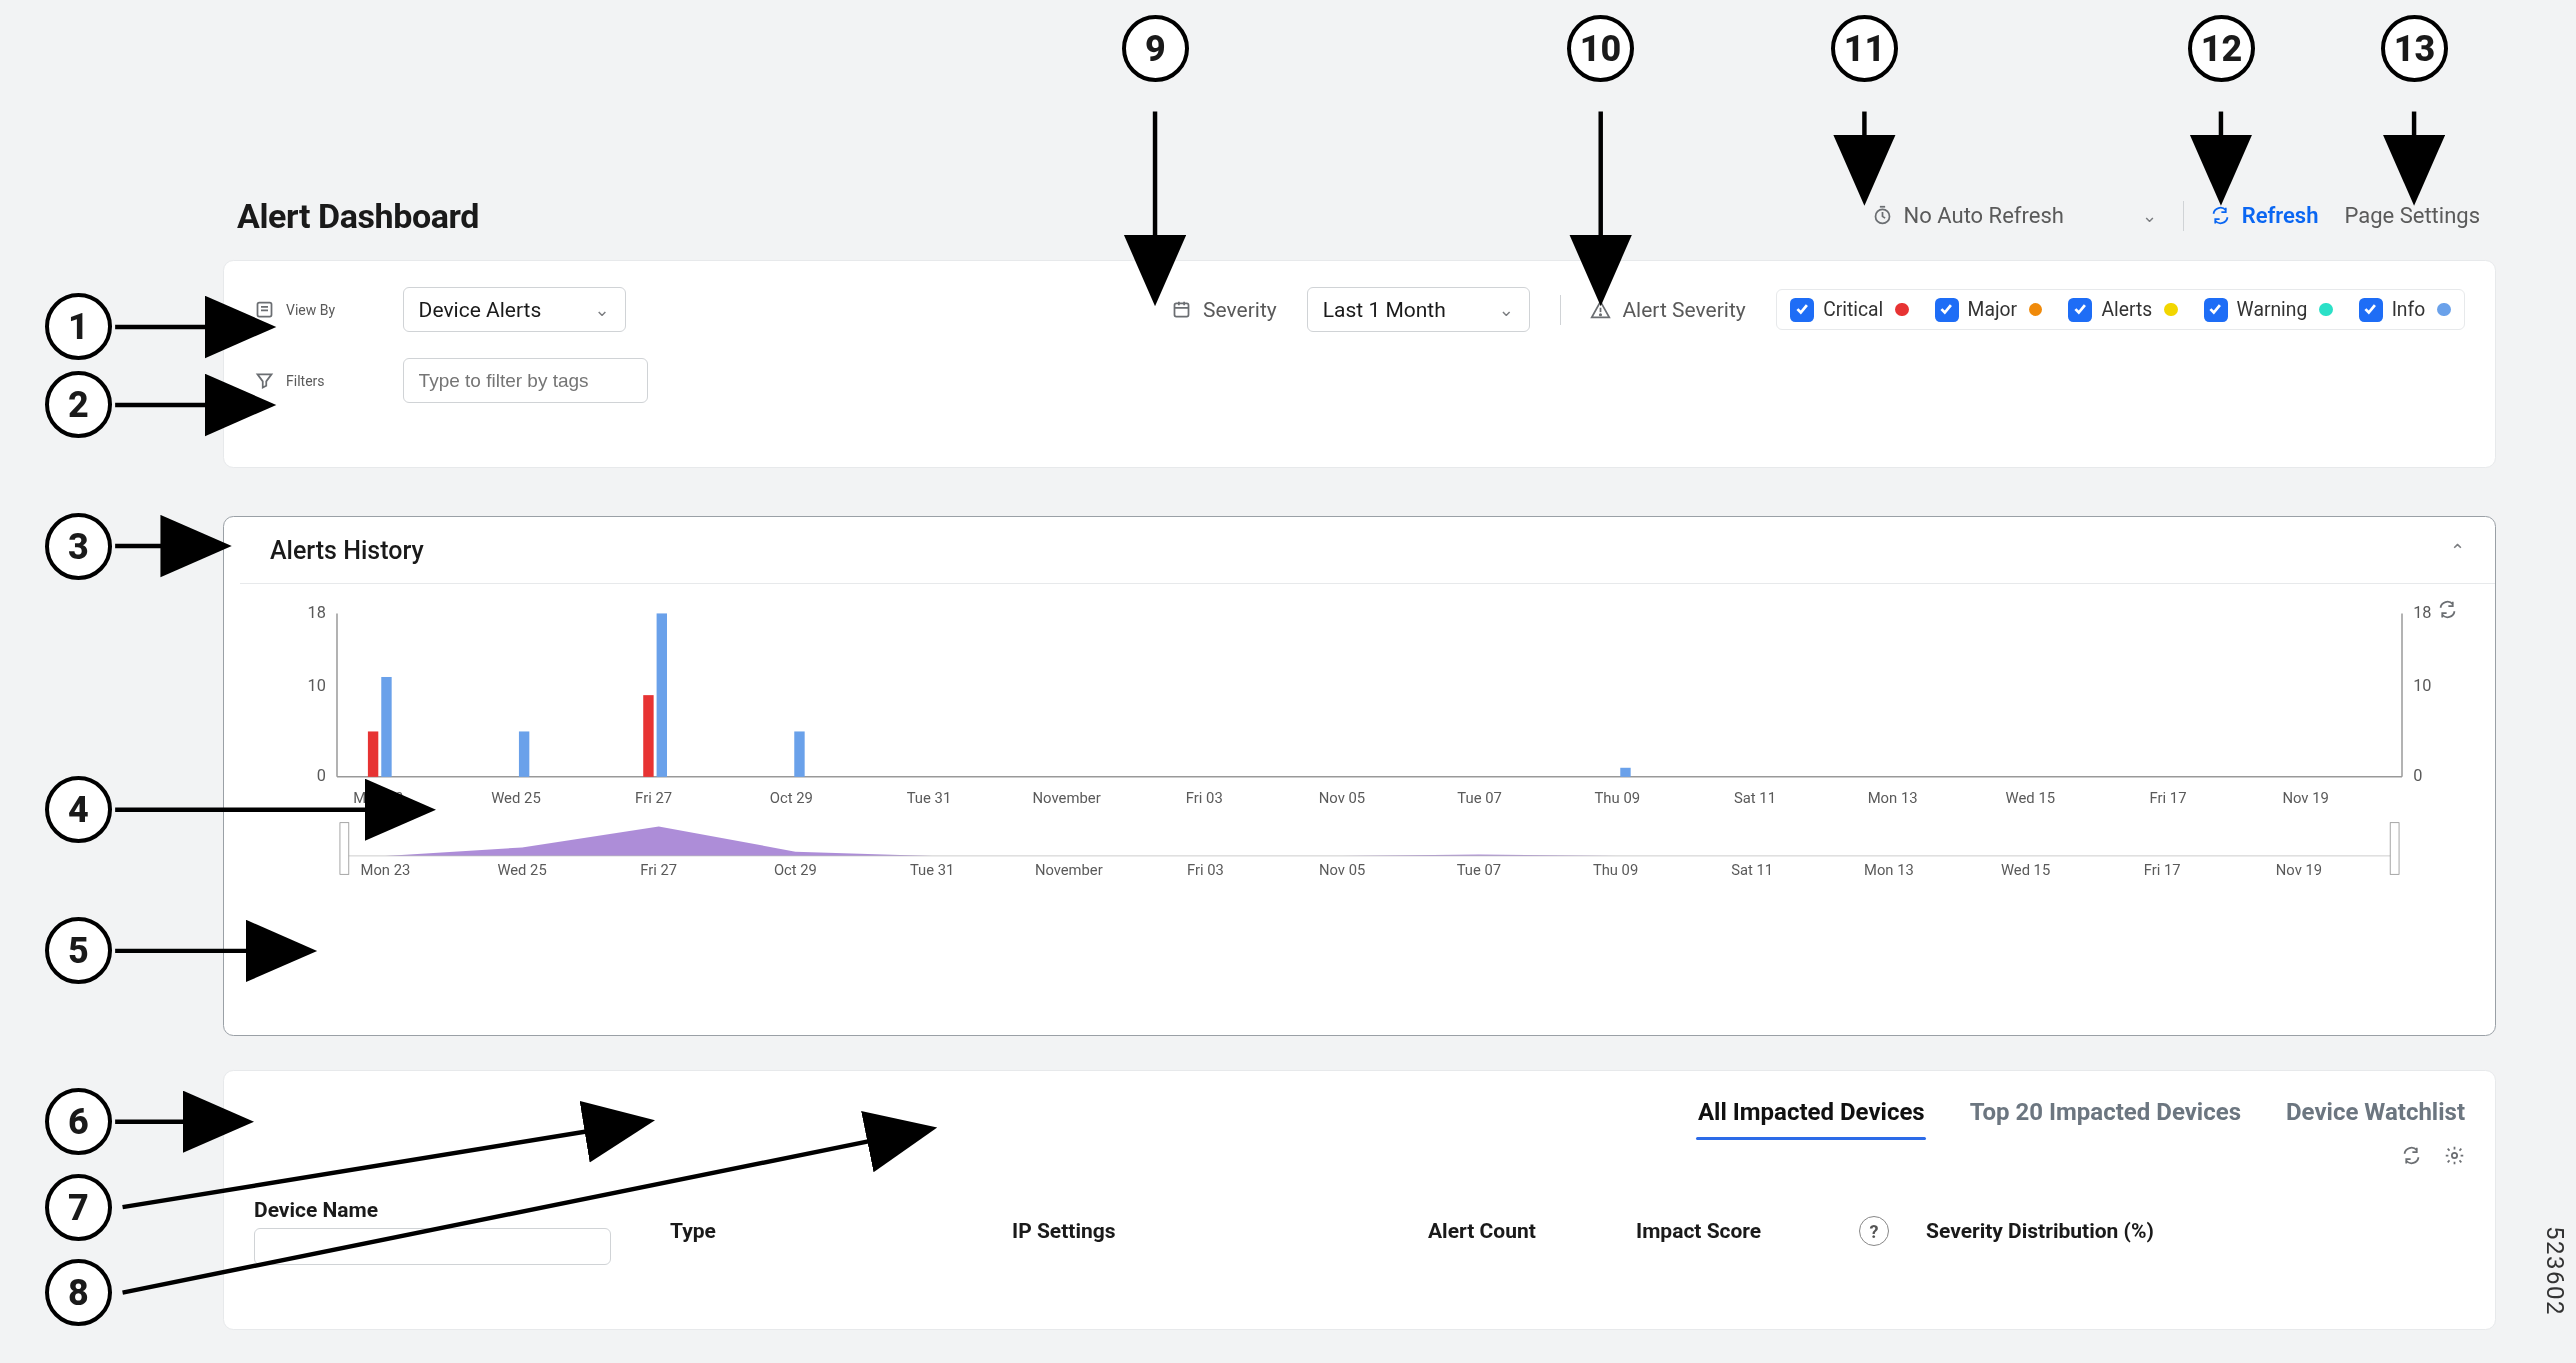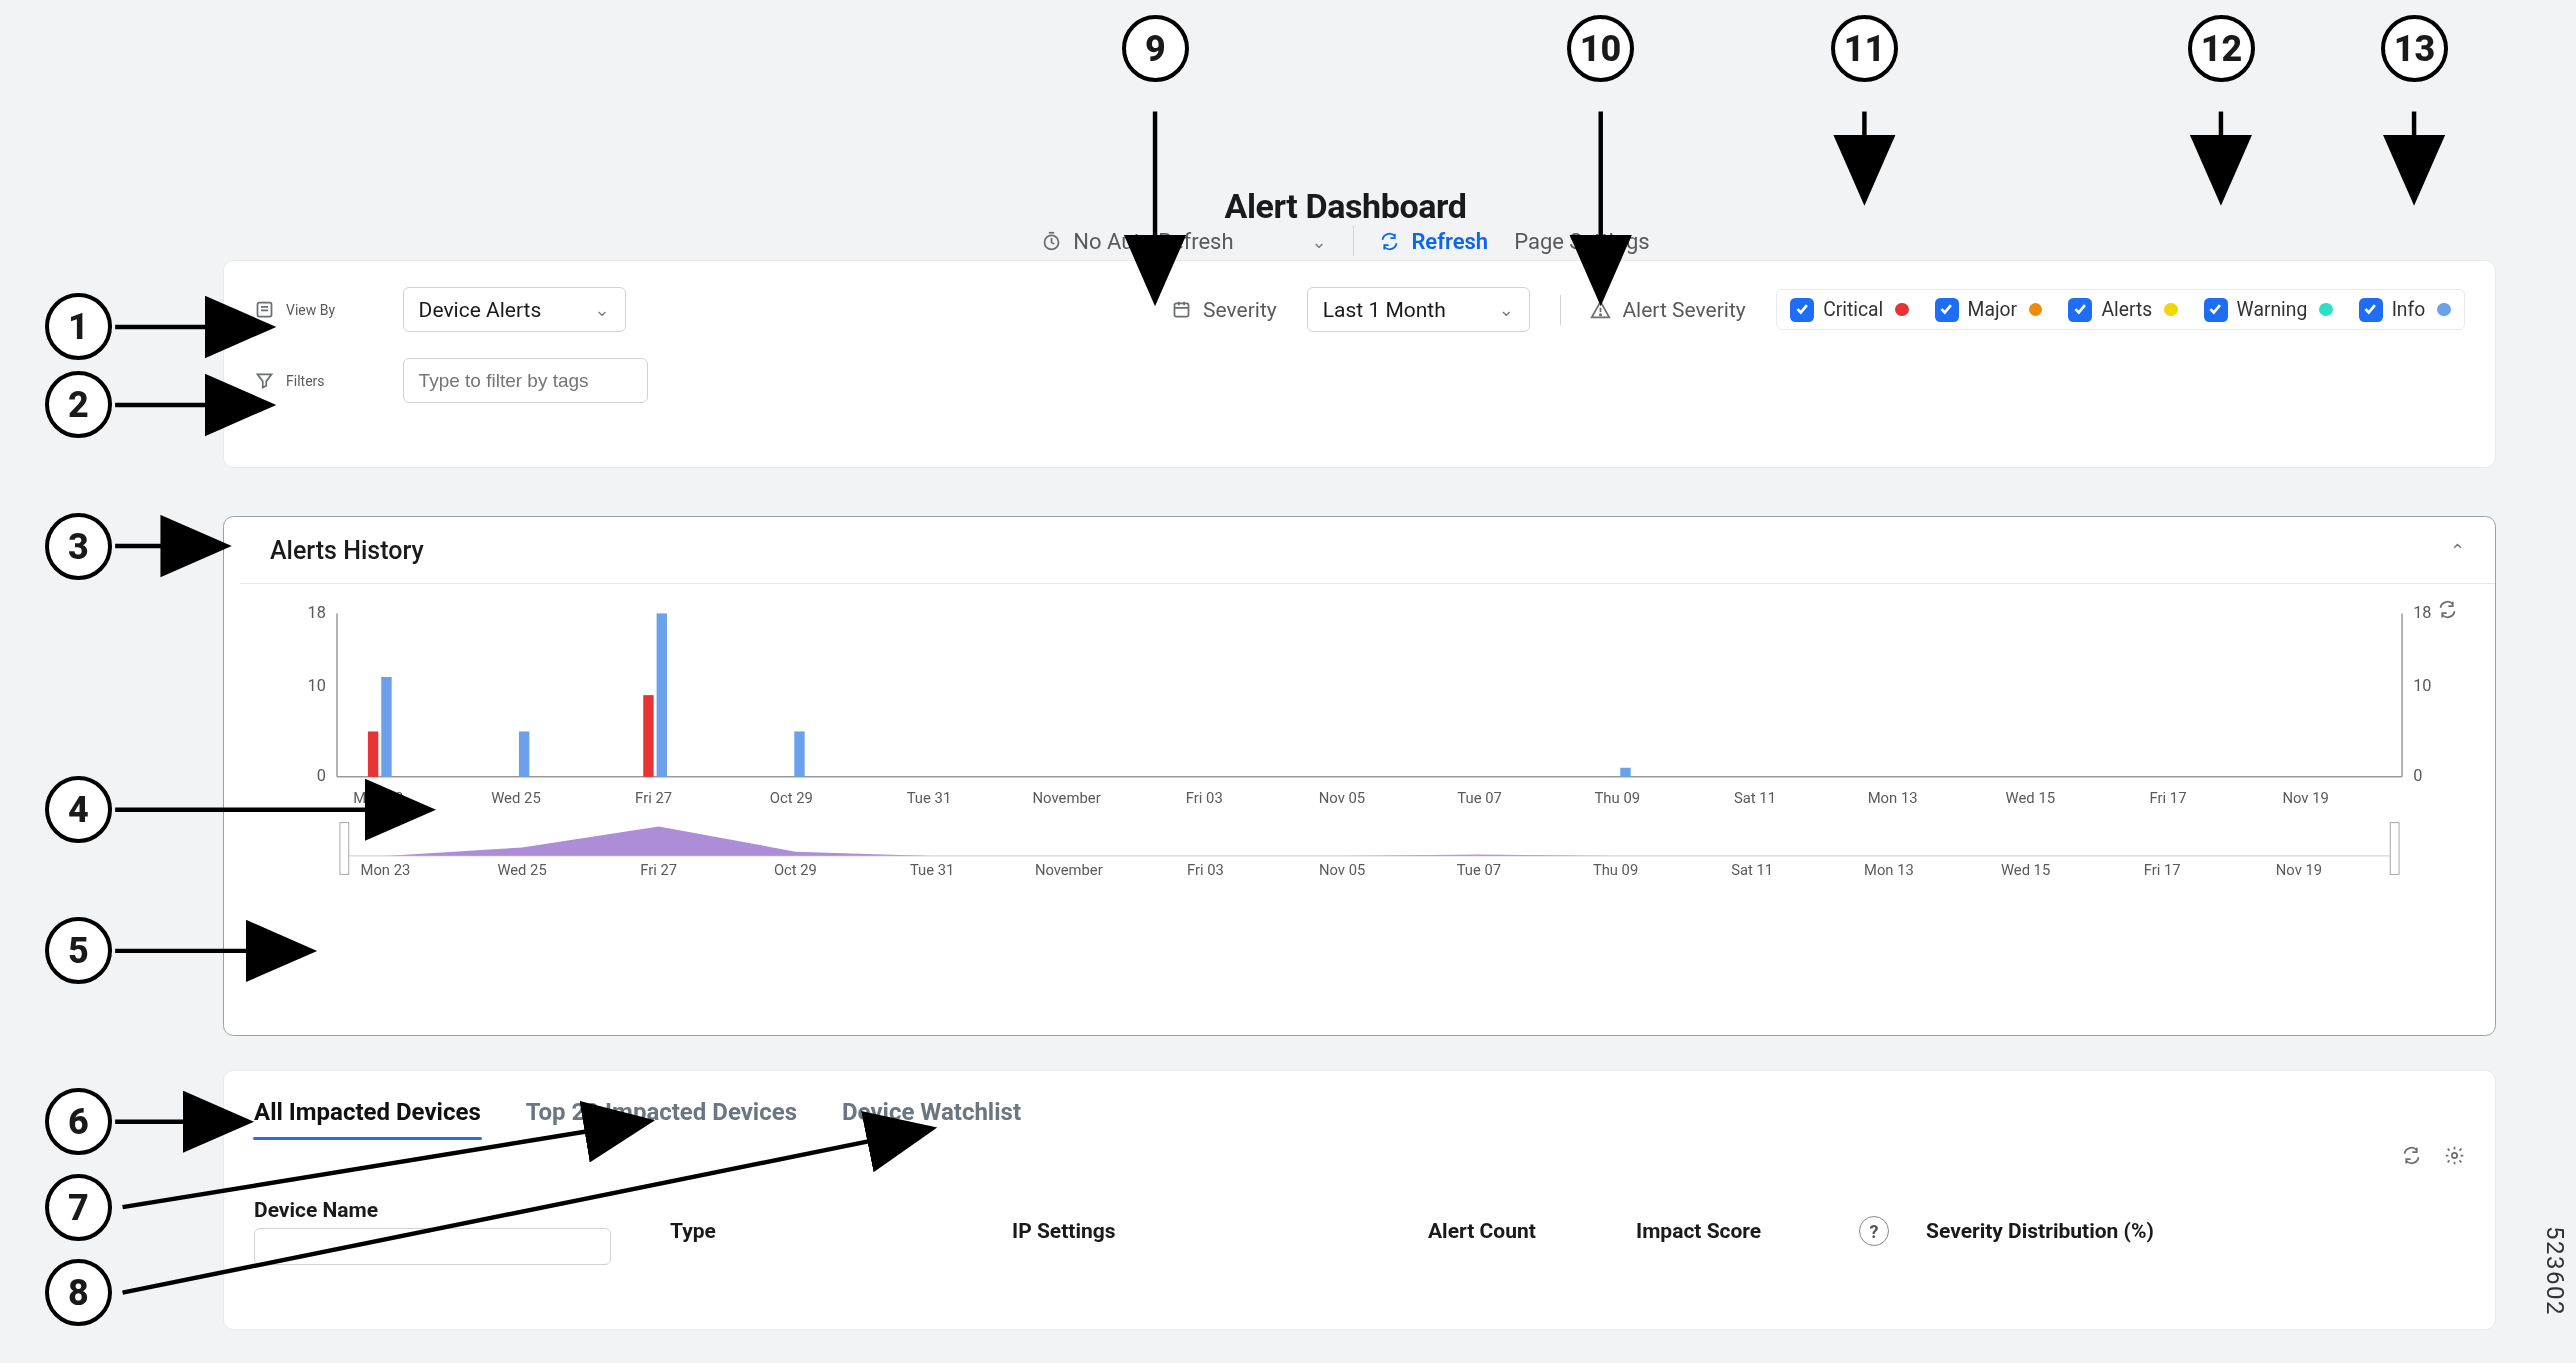--- a/index.html
+++ b/index.html
@@ -29,24 +29,23 @@
   #app { position:relative; width:2576px; height:1364px; }
 
   
   svg.callouts { position:absolute; inset:0; width:100%; height:100%; pointer-events:none; }
   .callout-num { position:absolute; width:67px; height:67px; border:4.5px solid #000; border-radius:50%; background:#fff;
                  display:flex; align-items:center; justify-content:center; font-weight:800; font-size:36px; pointer-events:none; }
   .side-code { position:absolute; right:7.4px; top:1226px; writing-mode:vertical-rl; font-size:24px; color:#333; letter-spacing:1.5px;}
 
   
   .header-bar {
-    position:absolute; left:224px; top:186px; width:2273px; height:59px;
+    position:absolute; left:237px; top:186px; width:2273px; height:59px;
     display:flex; align-items:center; justify-content:space-between;
     padding-right:30px;
-    flex-direction:column;
   }
   .page-title { font-size:34px; font-weight:700; letter-spacing:-0.4px; }
   .header-tools { display:flex; align-items:center; gap:26px; color:var(--text-secondary); font-size:22px;}
   .dd-plain { display:inline-flex; align-items:center; gap:11px; color:var(--text-secondary);}
   .dd-caret { font-size:18px; color:#7b7d80; }
   .vline { width:0.7px; height:30px; background:var(--border); }
   .refresh-link { color:var(--accent-blue); font-weight:600;}
   .icon-slot svg { width:21px; height:21px; display:block; stroke:#6b6e72; fill:none; stroke-width:2; }
 
   
@@ -84,21 +83,21 @@
     padding:0 30px; border-bottom:0.7px solid var(--border-light);}
   .section-title { font-size:25px; font-weight:500;}
   .chart-zone { position:relative; padding:22px 45px 15px 45px; }
   .chart-tools { position:absolute; right:37px; top:15px; }
   .axis-num { font-size:22px; fill:var(--text-secondary);}
   .axis-tick-text { font-size:20px; fill:var(--text-secondary);}
   .overview { height:59px; }
 
   
   .panel.devices { top:1070px; height:260px; padding:22px 30px 7.4px 30px;}
-  .tabs-row { display:flex; gap:45px; align-items:center; }
+  .tabs-row { display:flex; gap:45px; align-items:center;justify-content:flex-end; }
   .tab { font-size:24px; font-weight:700; color:#6c7680; padding:4.5px 0 13.4px 0; position:relative;}
   .tab.active { color:#111;}
   .tab.active::after { content:""; position:absolute; left:-1.5px; right:-1.5px; bottom:-1.5px; height:3.7px; background:#2c6be8; border-radius:2.2px;}
   .tbl-head { display:grid; grid-template-columns: 416px 342px 416px 208px 223px 67px 446px; align-items:center;
     margin-top:59px; font-weight:700; font-size:21px;}
   .tbl-head .q { display:inline-flex; align-items:center; justify-content:center; width:30px; height:30px; border:1.5px solid #888; border-radius:50%; font-size:18px; color:#555;}
   .name-filter { height:37px; width:357px; border:1.1px solid var(--border); border-radius:6px; margin-top:6px;}
   .row-tools { position:absolute; right:30px; top:74px; display:flex; gap:22px;}
 </style>
 </head>

